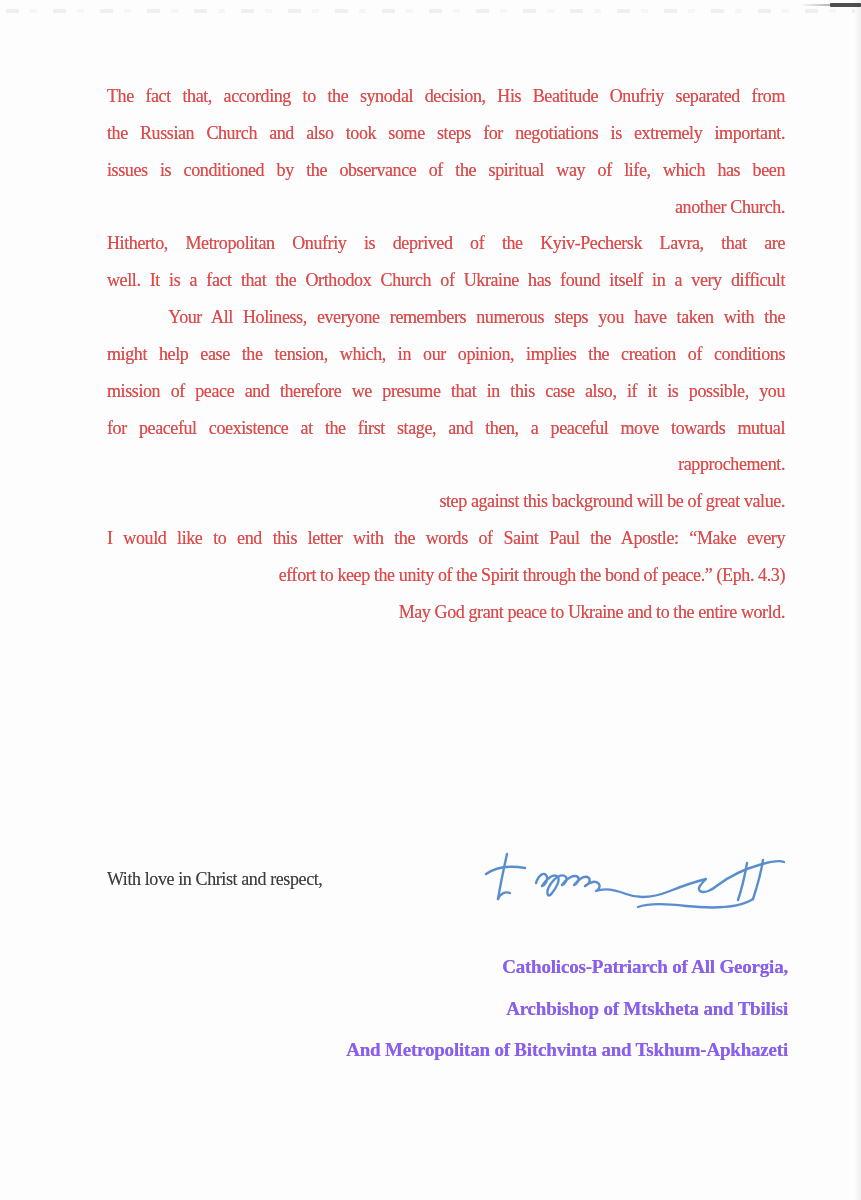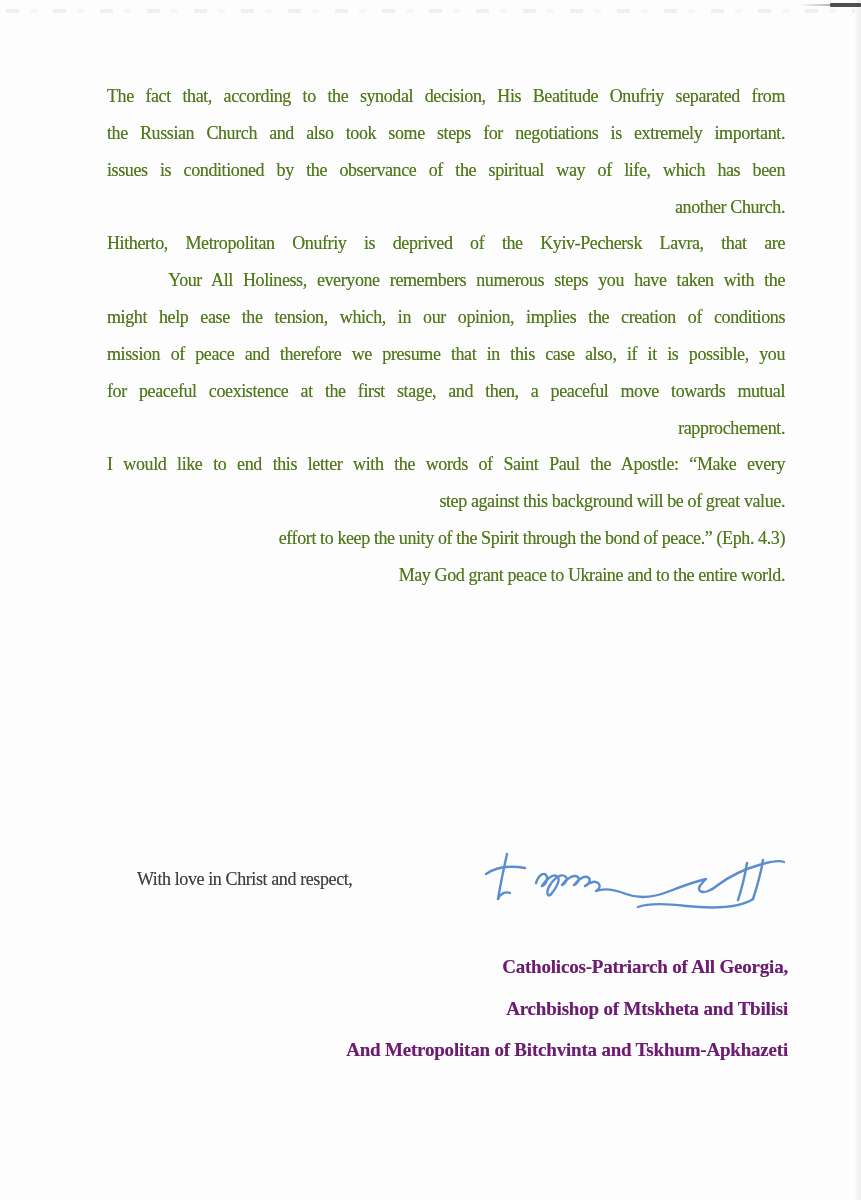--- a/index.html
+++ b/index.html
@@ -44,79 +44,79 @@
     background: linear-gradient(to left, rgba(0,0,0,0.055), rgba(0,0,0,0));
   }
   .letter-body {
     position: absolute;
     left: 107px;
     top: 78px;
     width: 678px;
     font-size: 18px;
     letter-spacing: -0.4px;
     line-height: 36.85px;
-    color: #4d7c0f;
+    color: #ef4444;
     text-shadow: 0 0 0.5px rgba(62,62,62,0.55);
   }
   .line { height: 36.85px; text-align: right; white-space: normal; }
   .line.j { text-align: justify; text-align-last: justify; }
   .closing {
     position: absolute;
     left: 107px;
     top: 861px;
     font-size: 18px;
     letter-spacing: -0.4px;
     line-height: 37px;
     color: #3e3e3e;
     text-shadow: 0 0 0.5px rgba(62,62,62,0.55);
-    margin-left: 30px;
   }
   .signature {
     position: absolute;
     left: 450px;
     top: 843px;
     width: 335px;
     height: 75px;
   }
   .signoff {
     position: absolute;
     right: 73px;
     top: 946px;
     text-align: right;
     font-size: 19px;
     font-weight: 600;
     letter-spacing: -0.2px;
     line-height: 41.5px;
-    color: #701a75;
+    color: #8b5cf6;
     text-shadow: 0 0 0.5px rgba(58,58,58,0.5);
   }
   .title-line { height: 41.5px; }
 </style>
 </head>
 <body>
 
 <div class="page">
 
   <div class="scan-top-noise"></div>
   <div class="scan-top-right-bar"></div>
   <div class="scan-right-edge"></div>
 
   <div class="letter-body">
       <div class="line j">The fact that, according to the synodal decision, His Beatitude Onufriy separated from</div>
       <div class="line j">the Russian Church and also took some steps for negotiations is extremely important.</div>
       <div class="line j">issues is conditioned by the observance of the spiritual way of life, which has been</div>
       <div class="line">another Church.</div>
       <div class="line j">Hitherto, Metropolitan Onufriy is deprived of the Kyiv-Pechersk Lavra, that are</div>
+      <div class="line j">well. It is a fact that the Orthodox Church of Ukraine has found itself in a very difficult</div>
       <div class="line" style="word-spacing: 6px;">Your All Holiness, everyone remembers numerous steps you have taken with the</div>
       <div class="line j">might help ease the tension, which, in our opinion, implies the creation of conditions</div>
       <div class="line j">mission of peace and therefore we presume that in this case also, if it is possible, you</div>
       <div class="line j">for peaceful coexistence at the first stage, and then, a peaceful move towards mutual</div>
       <div class="line">rapprochement.</div>
+      <div class="line">step against this background will be of great value.</div>
       <div class="line j">I would like to end this letter with the words of Saint Paul the Apostle: “Make every</div>
-      <div class="line">step against this background will be of great value.</div>
       <div class="line">effort to keep the unity of the Spirit through the bond of peace.” (Eph. 4.3)</div>
       <div class="line">May God grant peace to Ukraine and to the entire world.</div>
     </div>
 
   <div class="closing">With love in Christ and respect,</div>
 
   <svg class="signature" viewBox="0 0 335 75" xmlns="http://www.w3.org/2000/svg">
     <g fill="none" stroke-width="2.4" stroke-linecap="round" stroke-linejoin="round" opacity="0.92" stroke="#4d84cb">
 
       <path d="M57,11 C55,20 51,38 48,56"></path>

